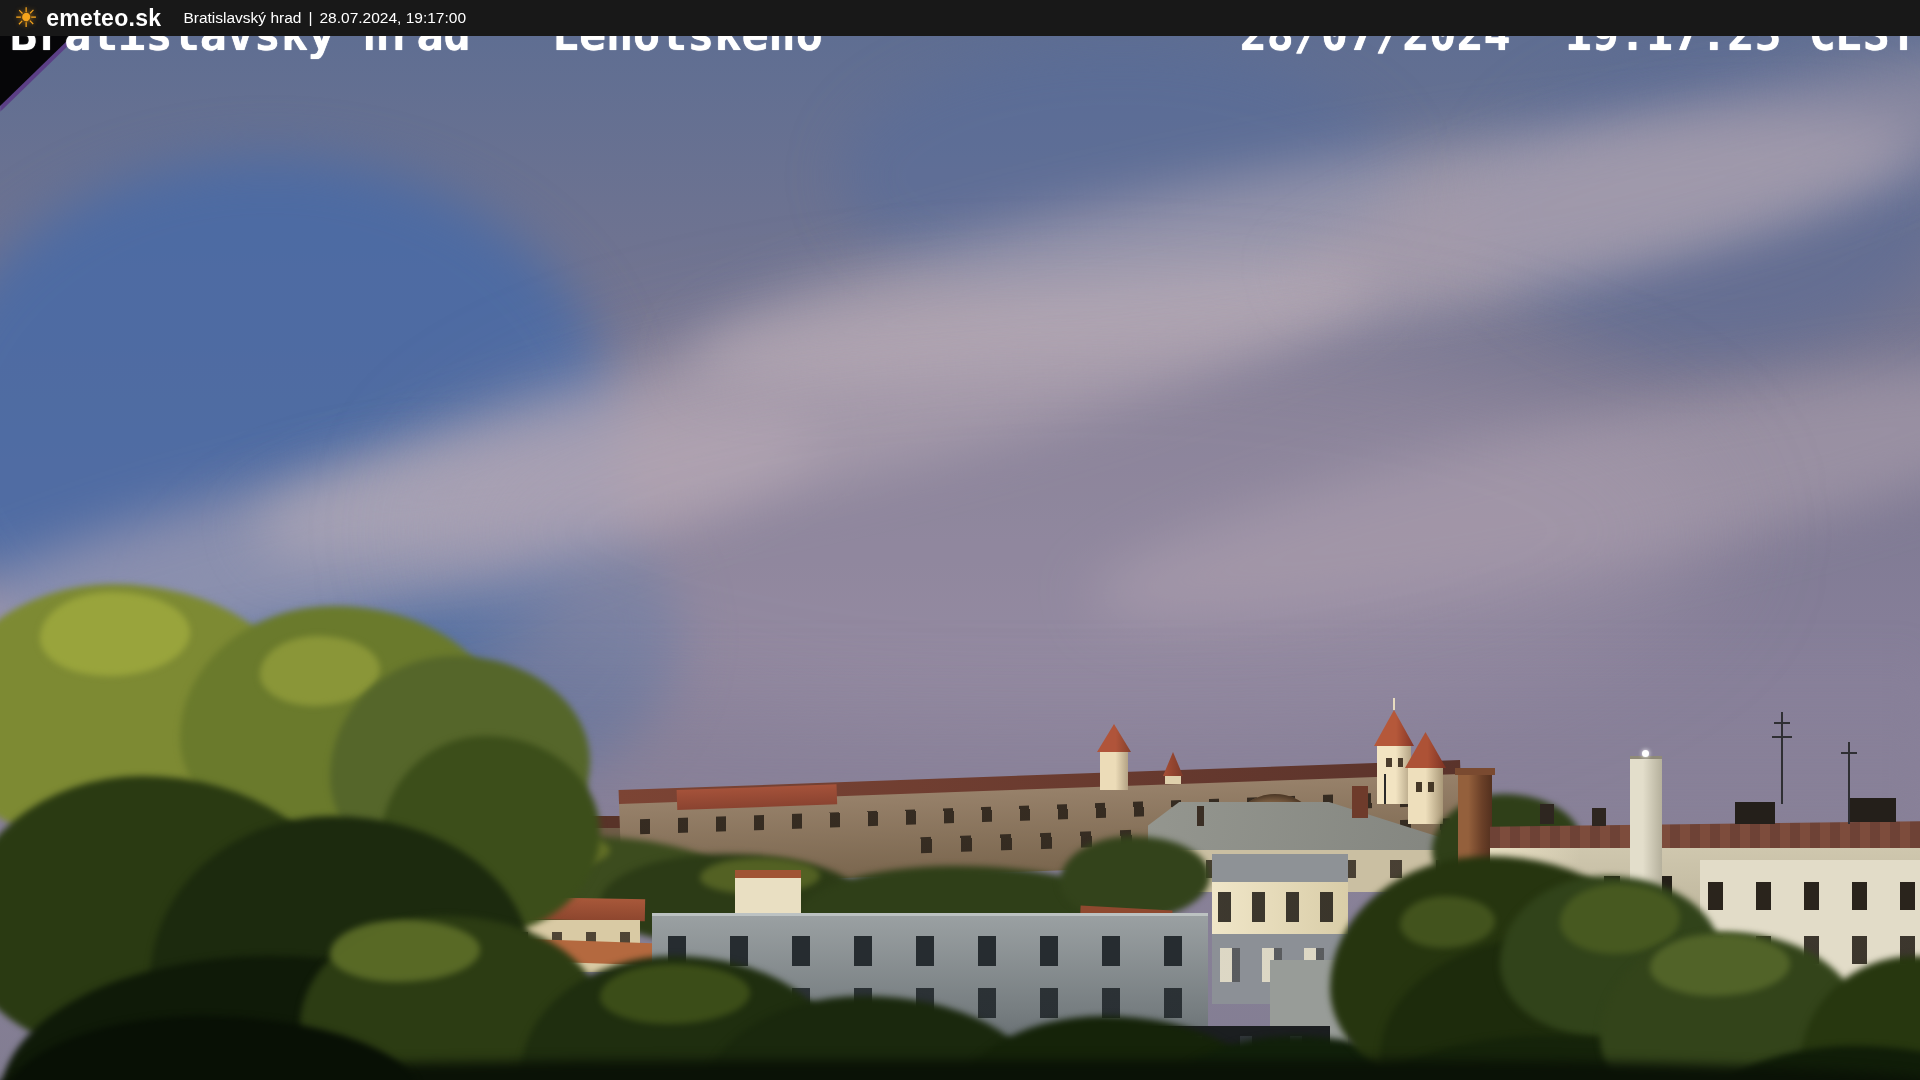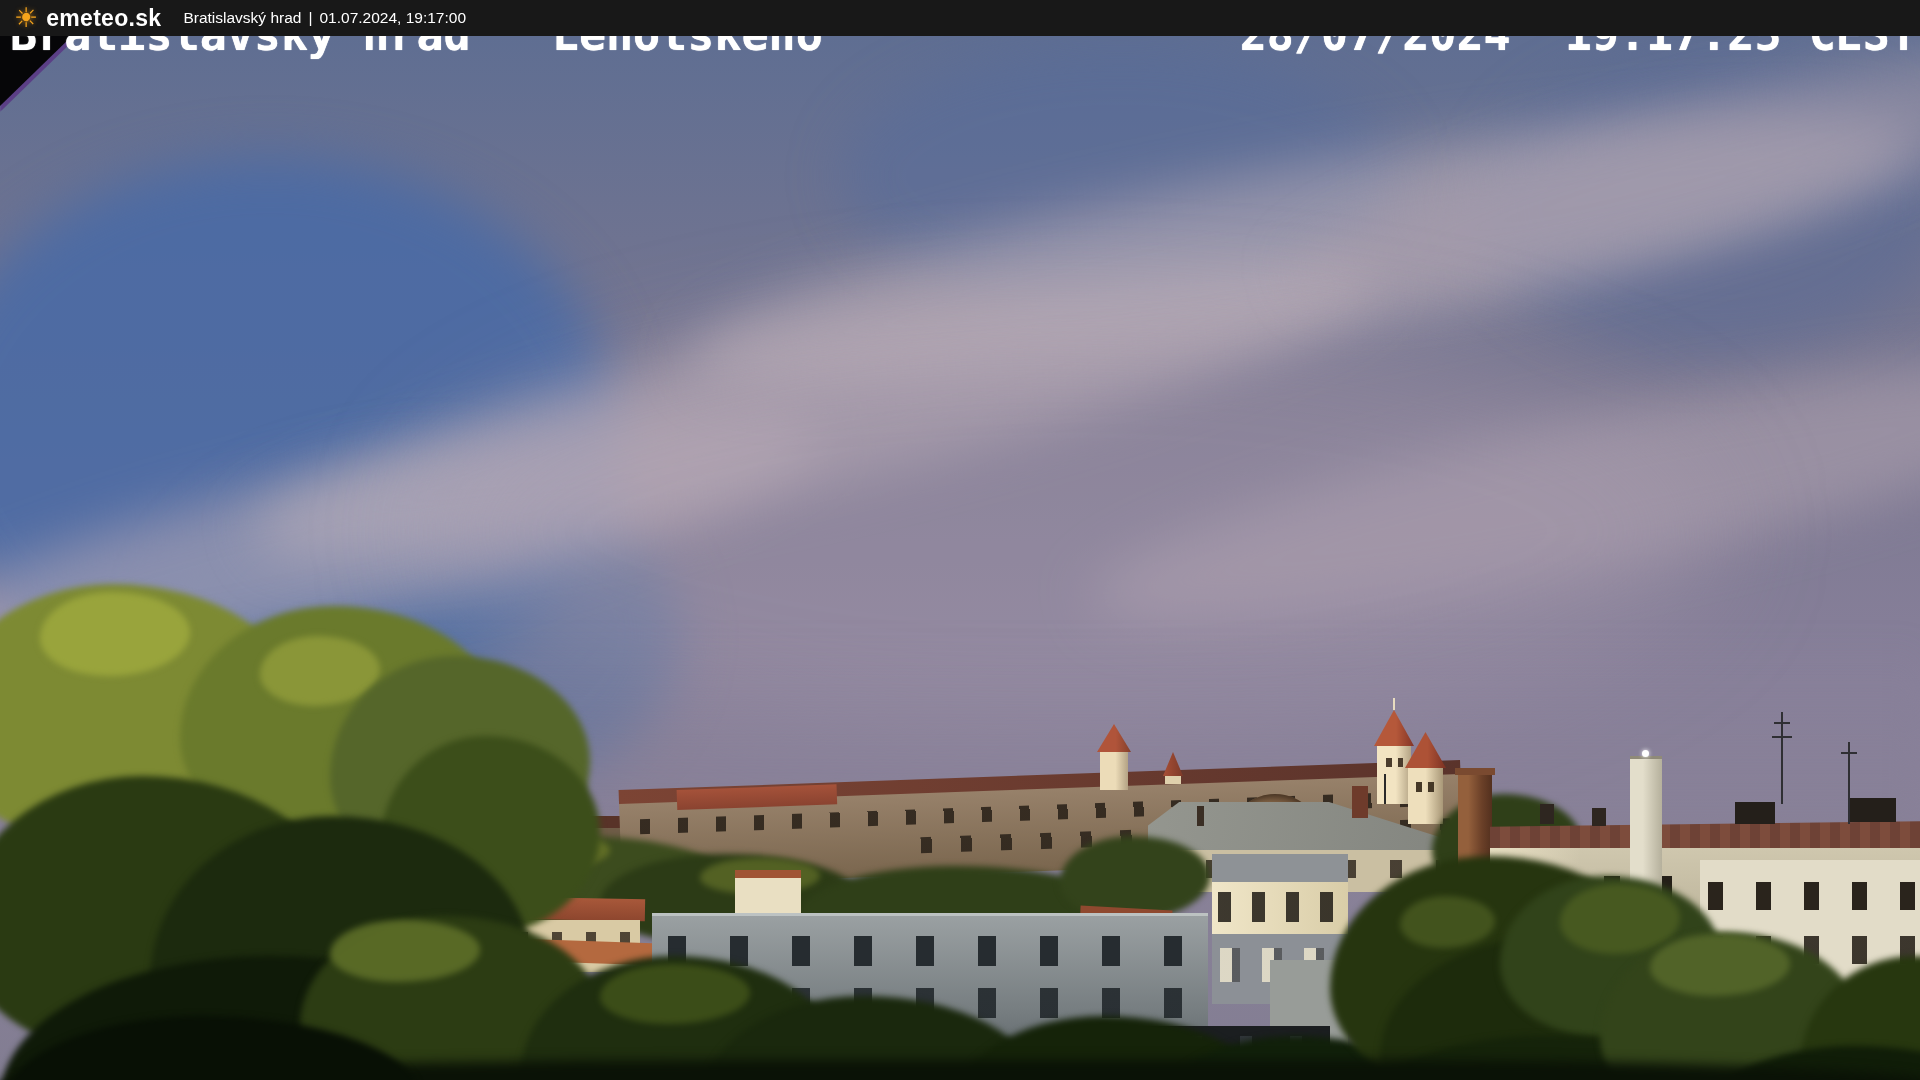--- a/index.html
+++ b/index.html
@@ -180,17 +180,17 @@
     <div class="wm" style="left:10px;top:-25px;">Bratislavský hrad   Lehotského</div>
     <div class="wm" style="right:3px;top:-25px;">28/07/2024  19:17:25 CEST</div>
   </div>
 
   <div id="hdr">
     <span class="sun">☀</span>
     <span class="logo">emeteo.sk</span>
     <span class="cam">
       <span>Bratislavský hrad</span>
       <span>|</span>
-      <span>01.07.2024, 19:17:00</span>
+      <span>28.07.2024, 19:17:00</span>
     </span>
   </div>
 
 </div>
 
 </body></html>

